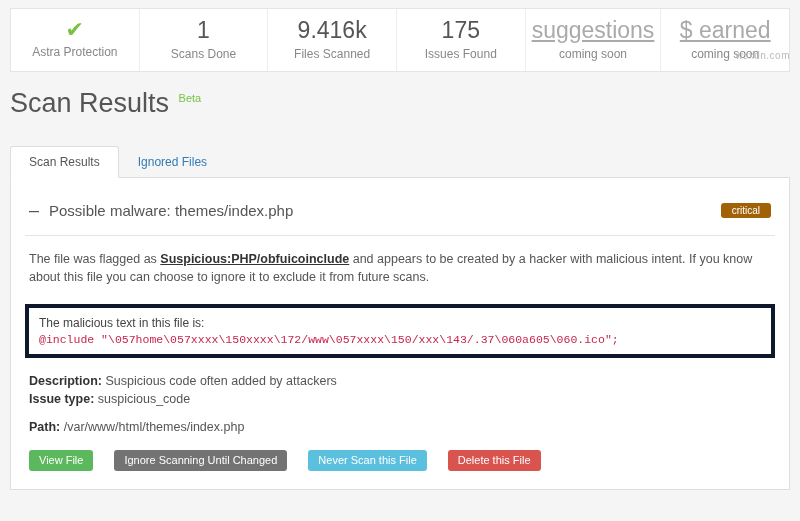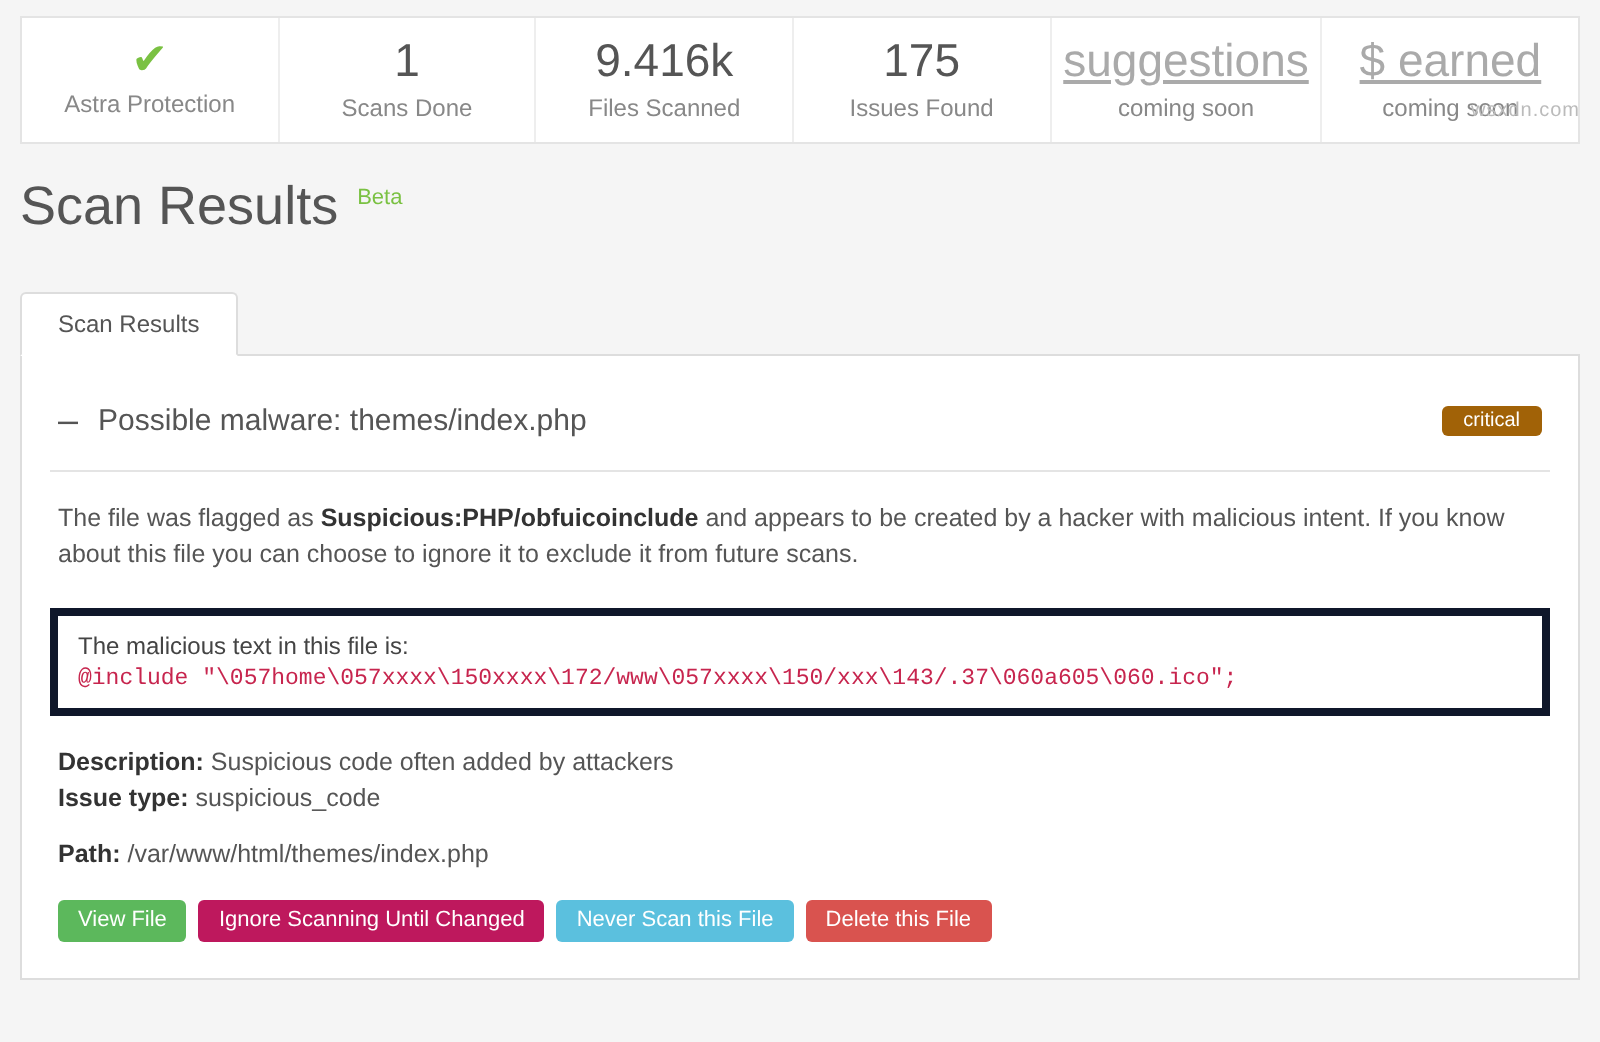--- a/index.html
+++ b/index.html
@@ -104,51 +104,51 @@
     padding: 2px 11px;
     border-radius: 3px;
   }
 
   .desc-block {
     padding: 14px 4px 10px;
     font-size: 12.5px;
     color: #555;
     line-height: 1.45;
   }
-  .desc-block b { font-weight: 700; color: #333; }
+  .desc-block b { font-weight: 700; color: #333; text-decoration: underline; }
 
   .red-box {
     border: 4px solid #0f172a;
     padding: 8px 10px;
     margin: 8px 0;
     font-size: 12px;
   }
   .code-line {
     font-family: "Courier New", monospace;
     color: #c7254e;
     font-size: 11.5px;
     margin-top: 3px;
     white-space: pre;
     overflow-x: hidden;
   }
 
   .meta { padding: 6px 4px; font-size: 12.5px; color:#555; line-height:1.45; }
   .meta b { font-weight: 700; color:#333; }
 
-  .btn-row { padding: 8px 4px 4px; display:flex; gap:6px; }
+  .btn-row { padding: 8px 4px 4px; display:flex; gap:21px; }
   .btn {
     color: #fff;
     font-size: 11px;
     padding: 4px 10px 5px;
     border-radius: 3px;
     border: none;
     cursor: pointer;
   }
   .btn-green { background: #5cb85c; }
-  .btn-blue1 { background: #be185d; text-align: center; }
+  .btn-blue1 { background: #737373; text-align: center; }
   .btn-blue2 { background: #5bc0de; }
   .btn-red { background: #d9534f; }
 
   .watermark {
     position: absolute;
     top: 50px;
     right: 10px;
     font-size: 10px;
     color: #bbb;
     letter-spacing: 0.5px;
@@ -189,20 +189,21 @@
 
   <div class="watermark">wsxdn.com</div>
 
   <h1 class="page-title">
     <span>Scan Results</span>
     <span class="beta">Beta</span>
   </h1>
 
   <div class="tabs">
     <div class="tab active">Scan Results</div>
+    <div class="tab">Ignored Files</div>
   </div>
 
   <div class="panel">
     <div class="issue-header">
       <span class="dash">–</span>
       <span class="issue-title">Possible malware: themes/index.php</span>
       <span class="badge">critical</span>
     </div>
 
     <div class="desc-block">

